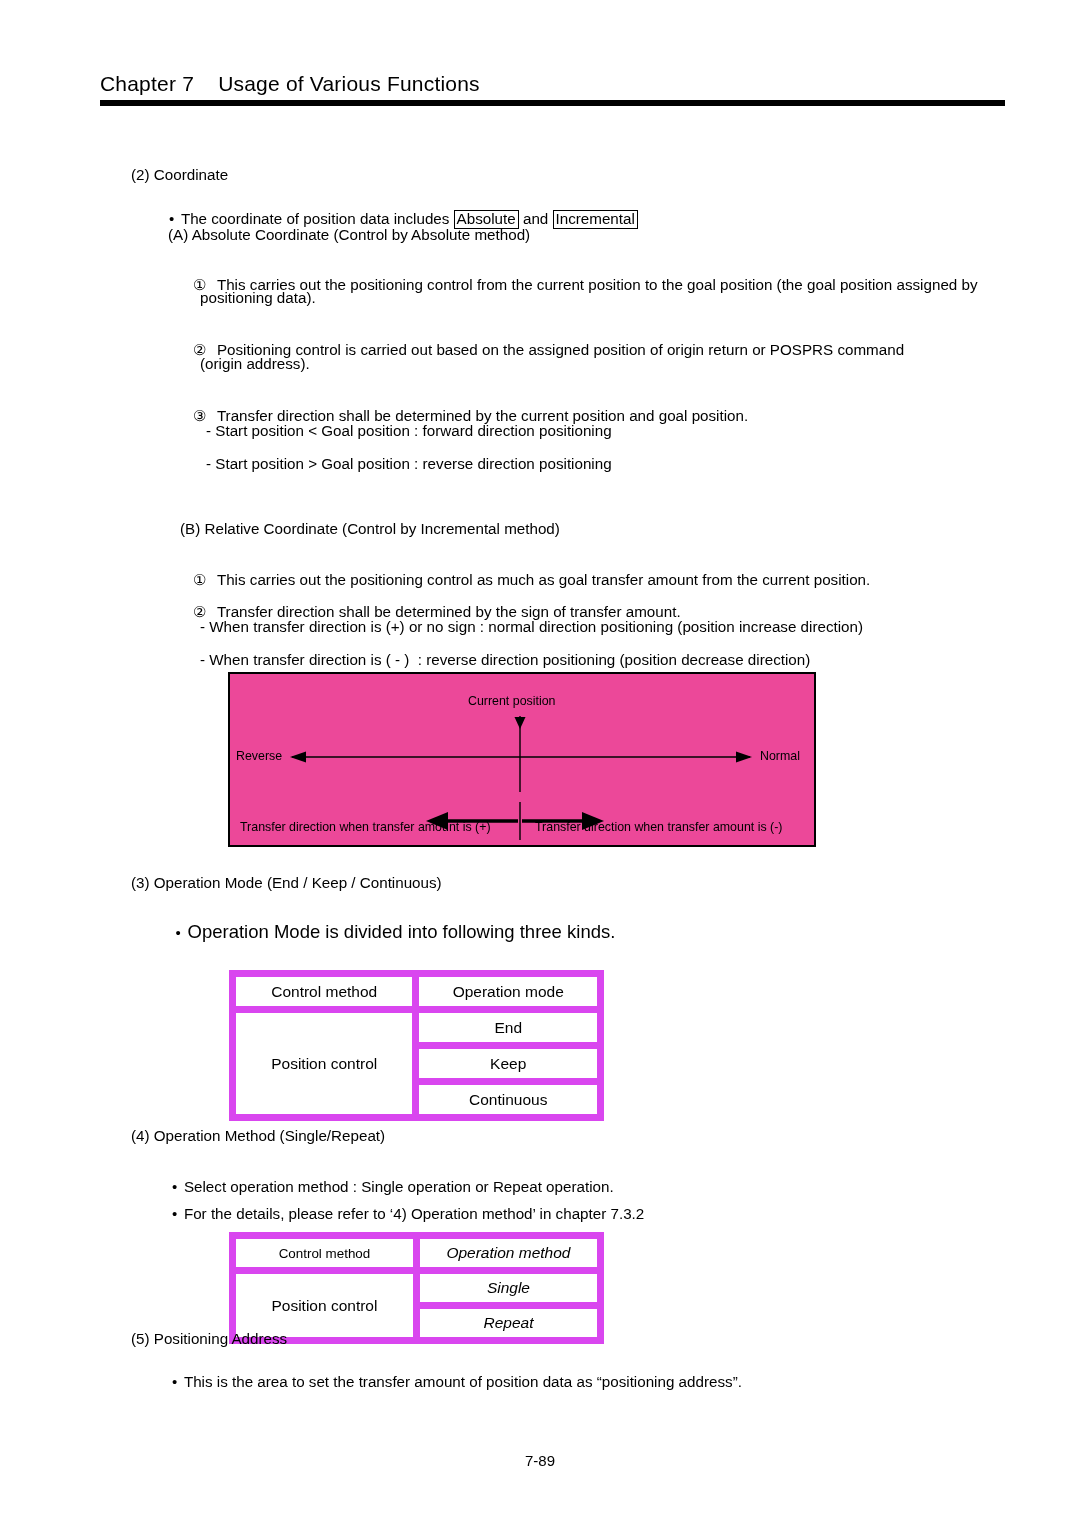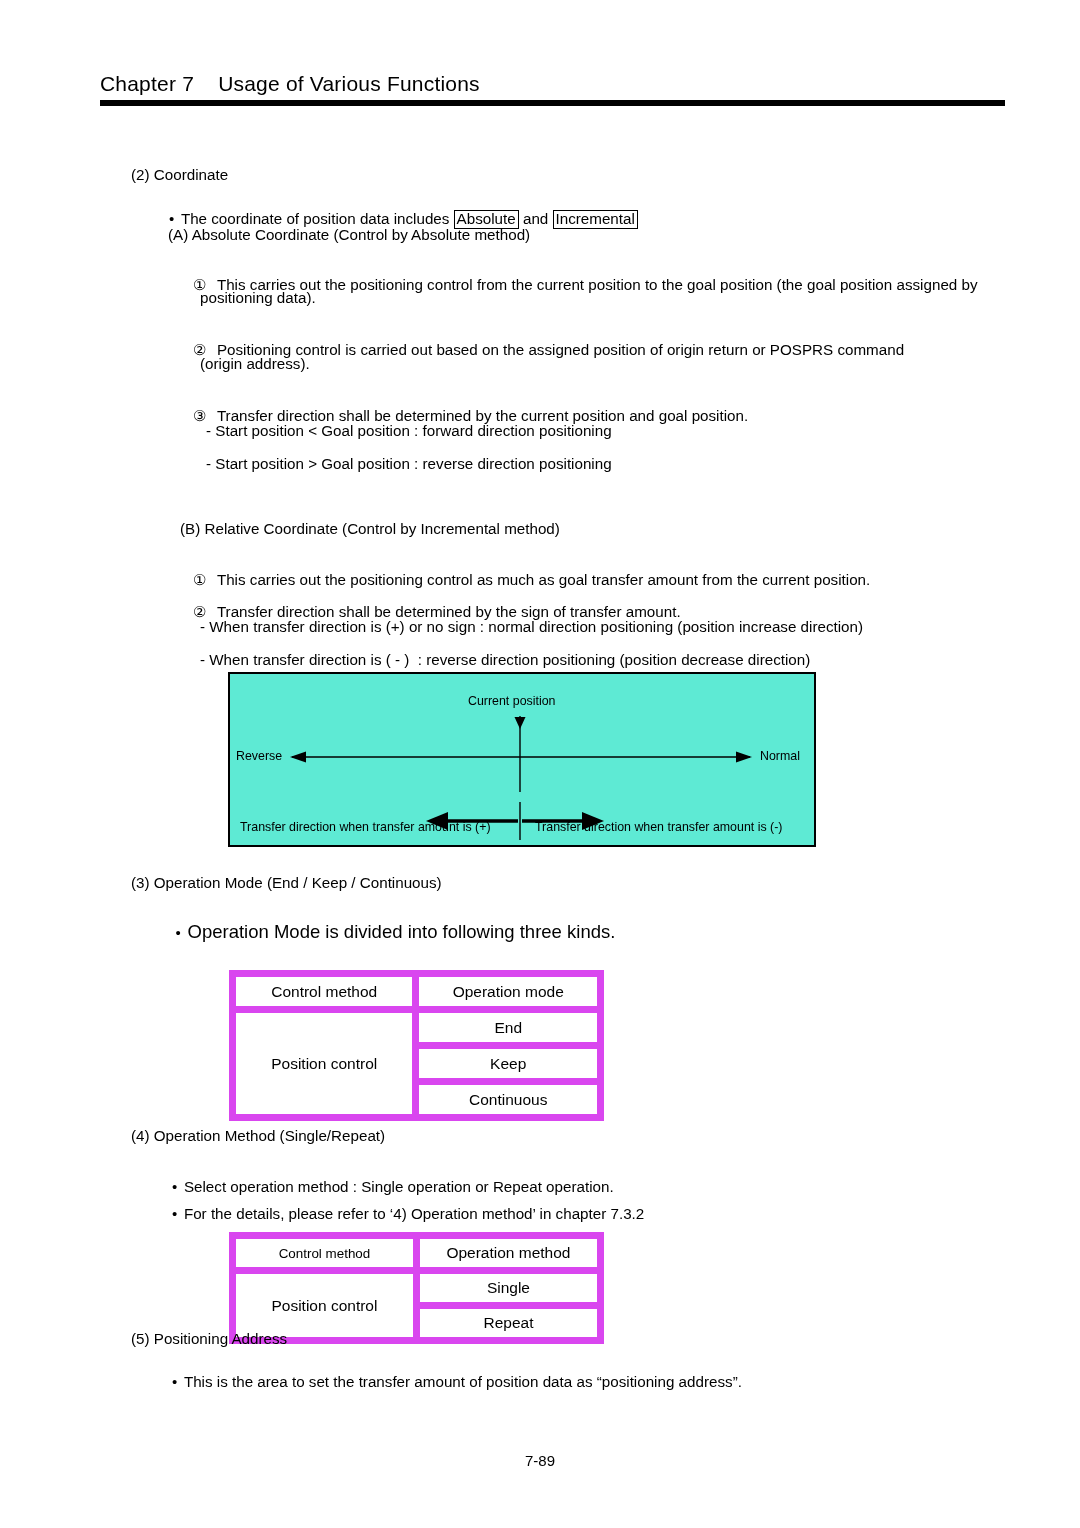--- a/index.html
+++ b/index.html
@@ -76,21 +76,21 @@
 
   
   #diagram {
     position: absolute;
     left: 228px;
     top: 672px;
     width: 588px;
     height: 175px;
     border: 2px solid #000;
     box-sizing: border-box;
-    background: #5eead4;
+    background: #ec4899;
   }
   #diagram .dlabel {
     position: absolute;
     font-size: 12.4px;
     white-space: pre;
     color: #000;
   }
   #diagram svg { position: absolute; left: 0; top: 0; }
 
   
@@ -116,21 +116,21 @@
   #table-mode .col-b { width: 187px; }
 
   #table-method {
     left: 229px;
     top: 1232px;
     width: 375px;
   }
   #table-method td { height: 28px; font-size: 15.5px; }
   #table-method td.hdr { font-size: 13.4px; }
   #table-method .col-a { width: 188px; }
-  #table-method .col-b { width: 187px; }
+  #table-method .col-b { width: 187px; font-style: italic; }
 
   
   #footer {
     position: absolute;
     left: 0;
     top: 1452px;
     width: 1080px;
     text-align: center;
     font-size: 15px;
     color: #000;

